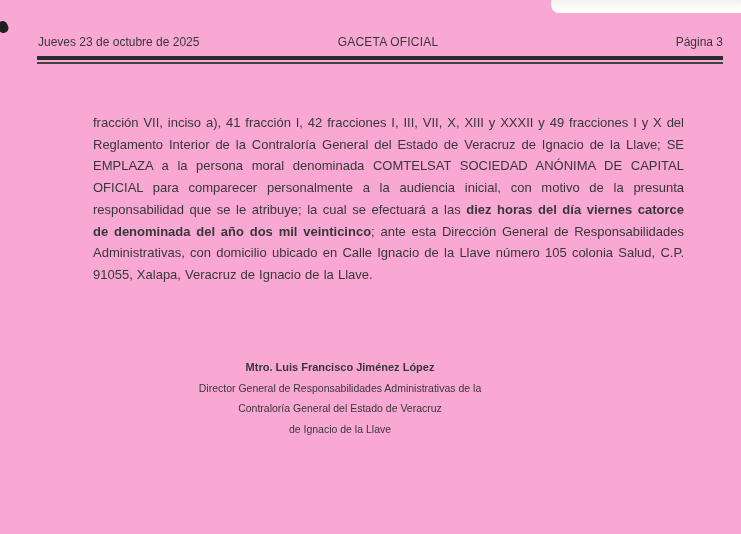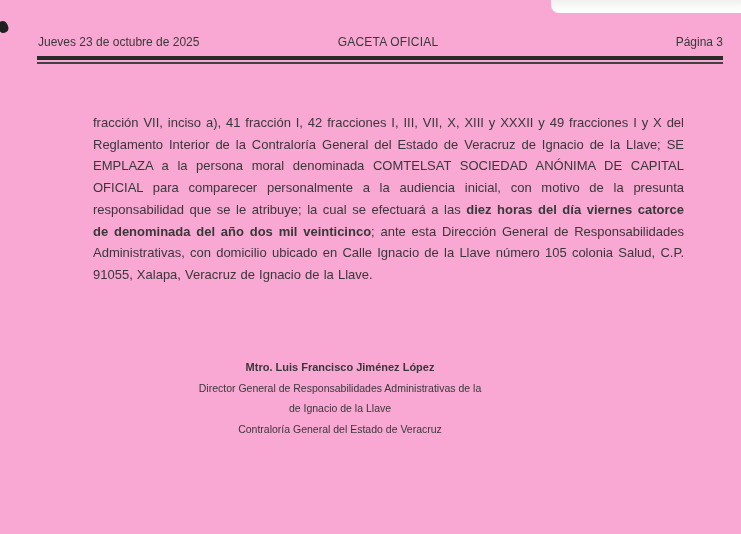--- a/index.html
+++ b/index.html
@@ -82,17 +82,17 @@
     <div class="bline jl">OFICIAL para comparecer personalmente a la audiencia inicial, con motivo de la presunta</div>
     <div class="bline jl"><span>responsabilidad que se le atribuye; la cual se efectuará a las </span><span class="b">diez horas del día viernes catorce</span></div>
     <div class="bline jl"><span class="b">de denominada del año dos mil veinticinco</span><span>; ante esta Dirección General de Responsabilidades</span></div>
     <div class="bline jl">Administrativas, con domicilio ubicado en Calle Ignacio de la Llave número 105 colonia Salud, C.P.</div>
     <div class="bline">91055, Xalapa, Veracruz de Ignacio de la Llave.</div>
   </div>
 
   <div class="signature">
     <div class="sig-name">Mtro. Luis Francisco Jiménez López</div>
     <div>Director General de Responsabilidades Administrativas de la</div>
+    <div>Contraloría General del Estado de Veracruz</div>
     <div>de Ignacio de la Llave</div>
-    <div>Contraloría General del Estado de Veracruz</div>
   </div>
 
 </div>
 
 </body></html>

